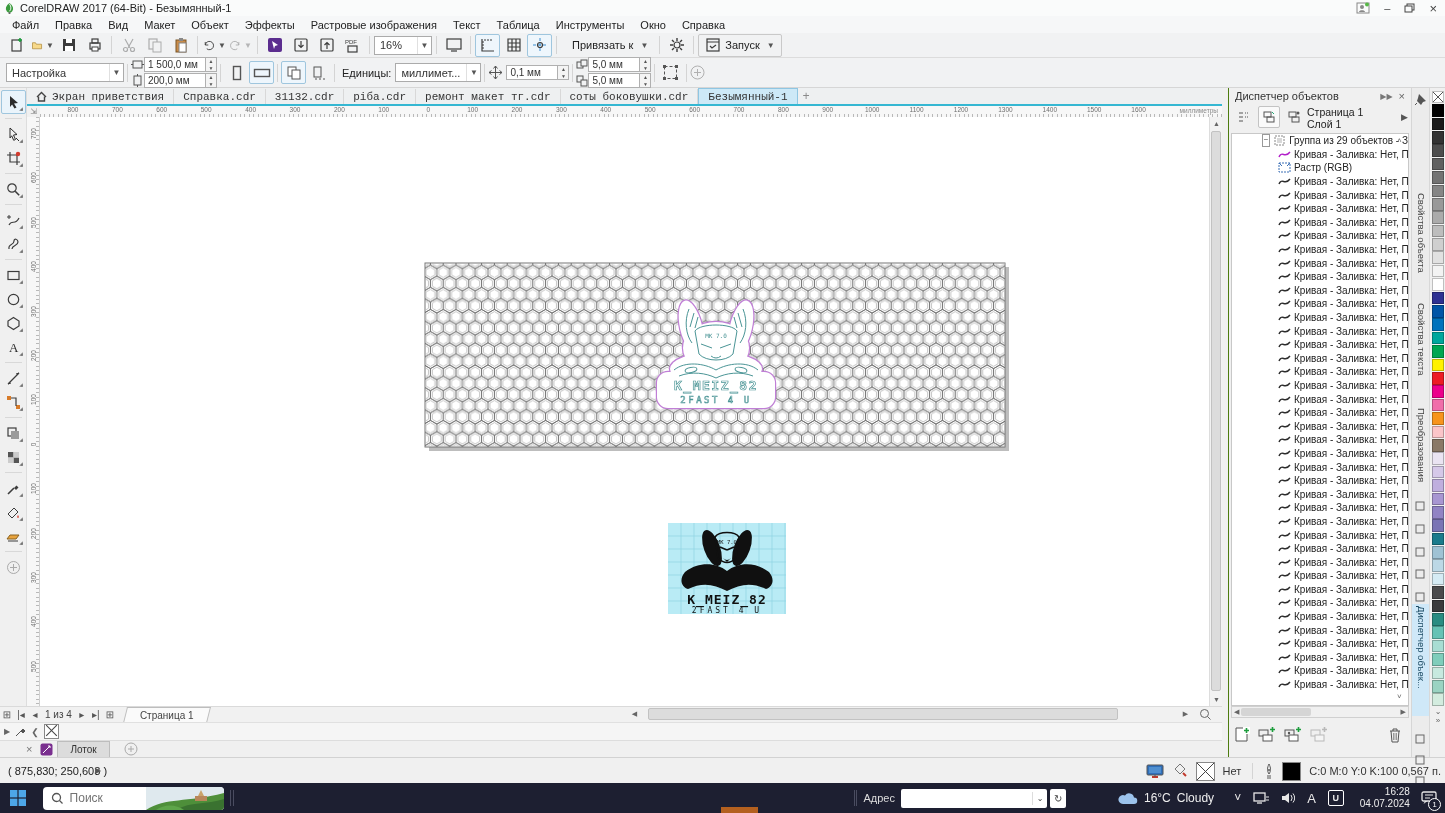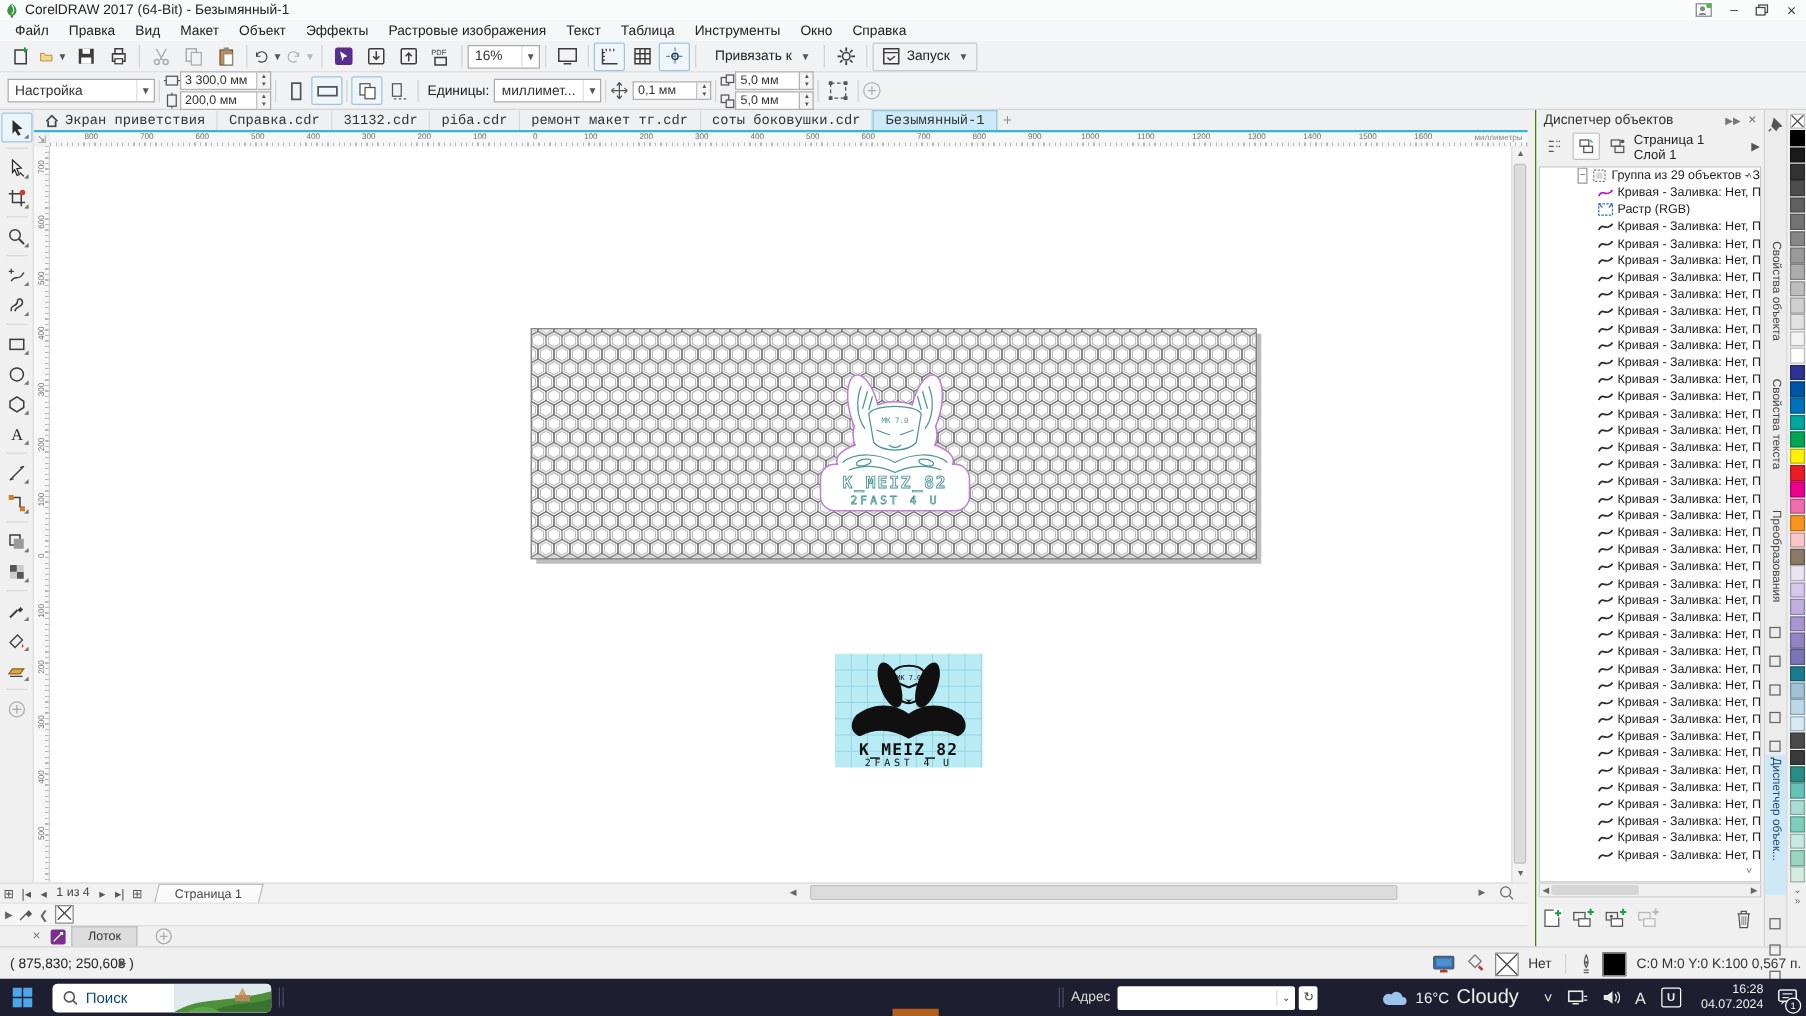--- a/index.html
+++ b/index.html
@@ -102,21 +102,21 @@
   
   .toolbox{left:0;top:88px;width:27px;height:669px;background:#f0f0f0;border-right:1px solid #ddd;box-sizing:border-box;display:flex;flex-direction:column;align-items:center;padding-top:2px;}
   .tool{width:23px;height:22px;display:flex;align-items:center;justify-content:center;margin-bottom:2px;position:relative;}
   .tool.selected{border:1px solid #9fc6de;background:#eaf4fb;border-radius:2px;}
   .tool .flyout{position:absolute;right:1px;bottom:1px;width:0;height:0;border-left:3px solid transparent;border-top:3px solid transparent;border-right:3px solid #777;border-bottom:3px solid #777;transform:scale(.6);}
   .toolsep{width:17px;height:1px;background:#d8d8d8;margin:2px 0 4px;}
   
   .taskbar{left:0;top:783px;width:1445px;height:30px;background:#1d1f31;display:flex;align-items:center;color:#eee;}
   .tb-item{height:30px;display:flex;align-items:center;justify-content:center;position:relative;}
   .searchbox{width:198px;height:23px;background:#fff;border-radius:4px;margin-left:6px;display:flex;align-items:center;color:#555;overflow:hidden;position:relative;}
-  .searchbox .ph{margin-left:6px;color:#0c4a6e;font-size:12px;}
+  .searchbox .ph{margin-left:6px;color:#737373;font-size:12px;}
   .appicon{width:37px;height:30px;display:flex;align-items:center;justify-content:center;position:relative;margin-top:48px;}
   .appicon.runn:after{content:"";position:absolute;bottom:1px;left:10px;width:17px;height:2.5px;background:#6da8e8;border-radius:2px;}
   .appicon.focus{background:#b4601f;}
   .addr-input{width:160px;height:19px;background:#fff;border-radius:2px;display:flex;align-items:center;justify-content:flex-end;}
   .addr-input .da{color:#444;font-size:8px;padding:0 4px;border-left:1px solid #ddd;height:13px;display:flex;align-items:center;}
   .gobtn{width:17px;height:19px;background:#fff;border-radius:2px;margin-left:3px;display:flex;align-items:center;justify-content:center;color:#444;font-size:10px;}
   .clock{font-size:10px;line-height:12px;text-align:right;}
   .tray-ico{margin:0 6px;color:#e8e8e8;font-size:12px;}
   .ubox{width:14px;height:14px;border:1.5px solid #fff;border-radius:2px;display:flex;align-items:center;justify-content:center;font-size:9px;font-weight:bold;}
   .badge{position:absolute;right:-4px;bottom:2px;width:11px;height:11px;border-radius:50%;background:#1d1f31;border:1px solid #fff;color:#fff;font-size:7.5px;display:flex;align-items:center;justify-content:center;}
@@ -313,21 +313,21 @@
         <span class="arr">▼</span>
     </div>
     <div class="tsep"></div>
     <div class="row" style="gap:2px;">
       <div class="stack">
         <div class="row">
             <svg width="13" height="13" viewBox="0 0 13 13">
               <rect x="2" y="3" width="9" height="7" fill="none" stroke="#555"></rect>
               <path d="M0 6.5h2M11 6.5h2" stroke="#555"></path>
             </svg>
-          <div class="pfield">3 300,0 мм</div>
+          <div class="pfield">1 500,0 мм</div>
           <div class="spin">
               <span>▲</span>
               <span>▼</span>
             </div>
           </div>
         <div class="row">
             <svg width="13" height="13" viewBox="0 0 13 13">
               <rect x="3" y="2" width="7" height="9" fill="none" stroke="#555"></rect>
               <path d="M6.5 0v2M6.5 11v2" stroke="#555"></path>
             </svg>
@@ -1328,21 +1328,21 @@
     <span style="font-size:11px;color:#ddd;margin-right:6px;">Адрес</span>
     <div class="addr-input">
         <span class="da">⌄</span>
       </div>
     <div class="gobtn">↻</div>
     <div style="display:flex;align-items:center;margin-left:52px;">
       <svg width="20" height="14" viewBox="0 0 20 14">
           <path d="M5 13 a4.5 4.5 0 1 1 2-8.5 a5 5 0 0 1 9 2 a3.2 3.2 0 0 1 0 6.5z" fill="#9cc3ec"></path>
         </svg>
       <span style="margin-left:6px;font-size:12px;">16°C</span>
-      <span style="margin-left:6px;font-size:16px;">Cloudy</span>
+      <span style="margin-left:6px;font-size:12px;">Cloudy</span>
     </div>
     <div style="display:flex;align-items:center;margin-left:14px;">
       <span class="tray-ico">˅</span>
       <svg class="tray-ico" width="16" height="12" viewBox="0 0 16 12">
           <rect x="1" y="1" width="11" height="8" fill="none" stroke="#e8e8e8" stroke-width="1.3"></rect>
           <path d="M4 11h5" stroke="#e8e8e8" stroke-width="1.3"></path>
           <path d="M13 8h3M13 5h3" stroke="#e8e8e8"></path>
         </svg>
       <svg class="tray-ico" width="14" height="12" viewBox="0 0 14 12">
           <path d="M1 4h3l4-3v10l-4-3H1z" fill="#e8e8e8"></path>

